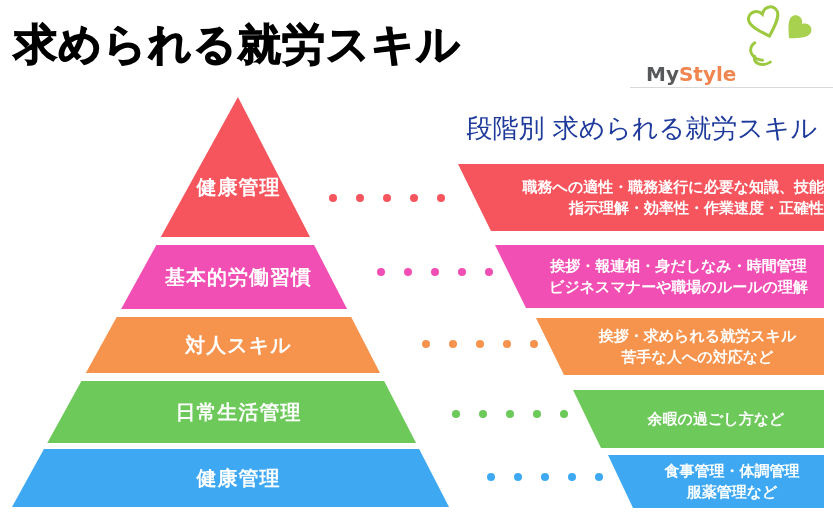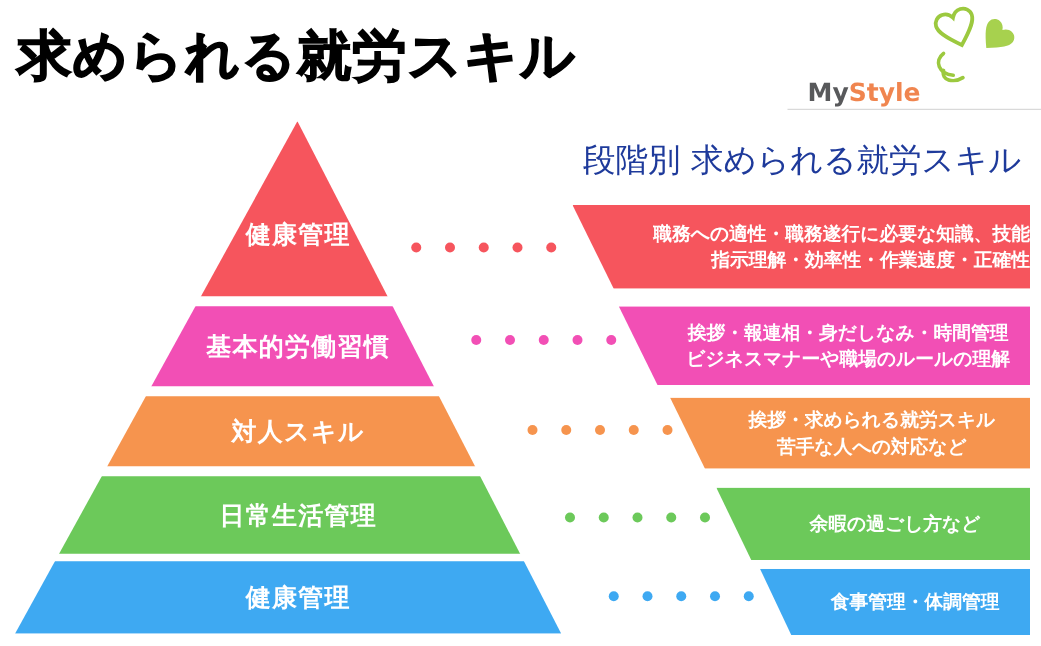--- a/index.html
+++ b/index.html
@@ -163,15 +163,16 @@
   </div>
   <div class="box box-2" style="--c: #F6944E;">
     <div>挨拶・求められる就労スキル</div>
     <div>苦手な人への対応など</div>
   </div>
   <div class="box box-3" style="--c: #6CC95A;">
     <div>余暇の過ごし方など</div>
   </div>
   <div class="box box-4" style="--c: #3EA9F2;">
     <div>食事管理・体調管理</div>
+    <div>服薬管理など</div>
   </div>
 
 </div>
 
 </body></html>

